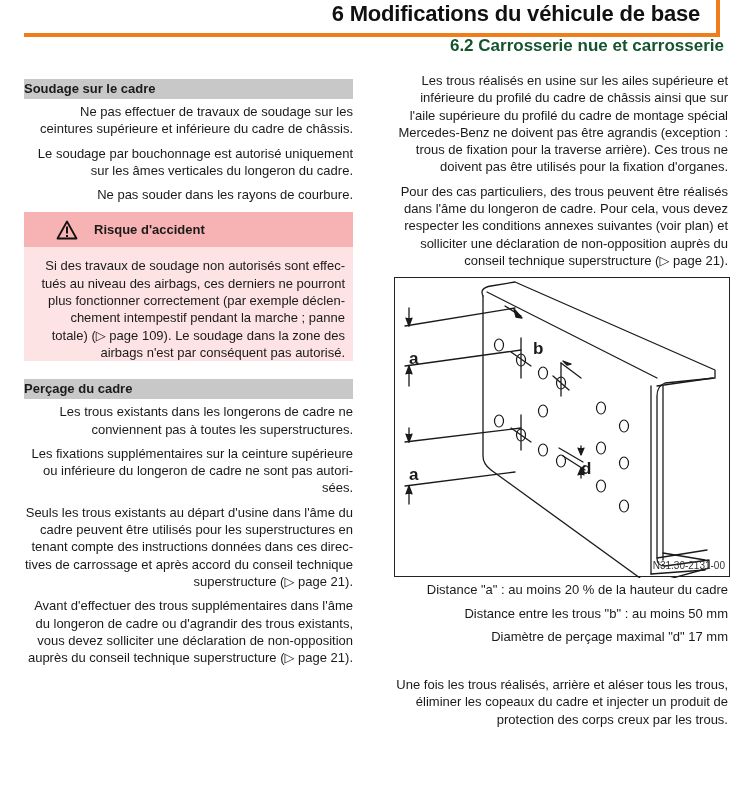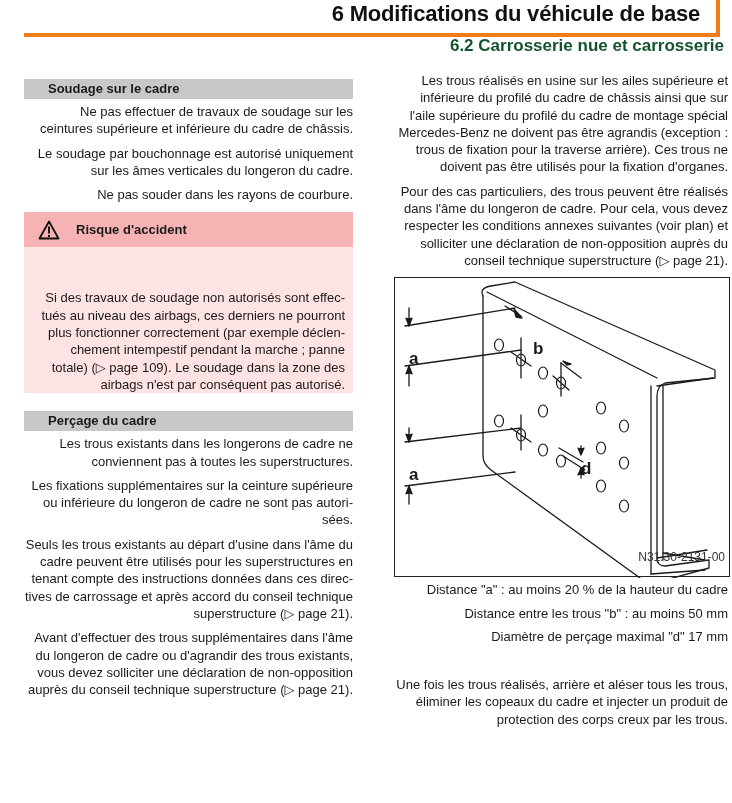--- a/index.html
+++ b/index.html
@@ -8,31 +8,31 @@
   .chapter-bar { position:absolute; left:24px; top:0; width:696px; height:37px;
                  border-bottom:4px solid #f07d1a; border-right:4px solid #f07d1a; box-sizing:border-box; }
   .chapter-title { position:absolute; right:16px; top:1px; font-size:22px; font-weight:bold; color:#111; letter-spacing:-0.2px; }
   .section-title { position:absolute; right:8px; top:36px; font-size:17px; font-weight:bold; color:#14532d; }
 
   .col { position:absolute; font-size:13px; line-height:17.3px; }
   .col-left { left:24px; top:79px; width:329px; }
   .col-right { left:394px; top:72px; width:334px; }
   p { margin:0 0 7px 0;text-align:right; }
 
-  .subhead { background:#c8c8c8; font-weight:bold; font-size:13px; padding:1px 0 1px 24px; height:18px; line-height:18px; margin-bottom:4px; }
+  .subhead { background:#c8c8c8; font-weight:bold; font-size:13px; padding:1px 0 1px 0; height:18px; line-height:18px; margin-bottom:4px; }
 
   .warn { background:#fde3e3; margin:9px 0 18px 0; }
-  .warn-head { background:#f7b3b3; height:35px; display:flex; align-items:center; padding-left:14px; font-weight:bold; font-size:13px; }
+  .warn-head { background:#f7b3b3; height:35px; display:flex; align-items:center; padding-left:32px; font-weight:bold; font-size:13px; }
   .warn-icon { width:22px; height:20px; margin-right:16px; }
-  .warn-body { padding:10px 8px 0 8px;margin-top:32px; }
+  .warn-body { padding:10px 8px 0 8px; }
   .warn-body p { margin:0 0 7px 0; }
 
   .figure { width:336px; height:300px; border:1.5px solid #222; box-sizing:border-box; position:relative; margin:8px 0 4px 0; background:#fff; }
   .figure svg { position:absolute; left:0; top:0; }
-  .fig-id { position:absolute; right:4px; bottom:10px; font-size:12px; color:#333; }
+  .fig-id { position:absolute; right:4px; bottom:2px; font-size:10px; color:#333; }
   .spec { margin:0 0 6px 0; }
   .spacer { height:25px; }
 </style>
 </head>
 <body>
 
 <div class="chapter-bar">
   <div class="chapter-title">6 Modifications du véhicule de base</div>
 </div>
 <div class="section-title">6.2 Carrosserie nue et carrosserie</div>

